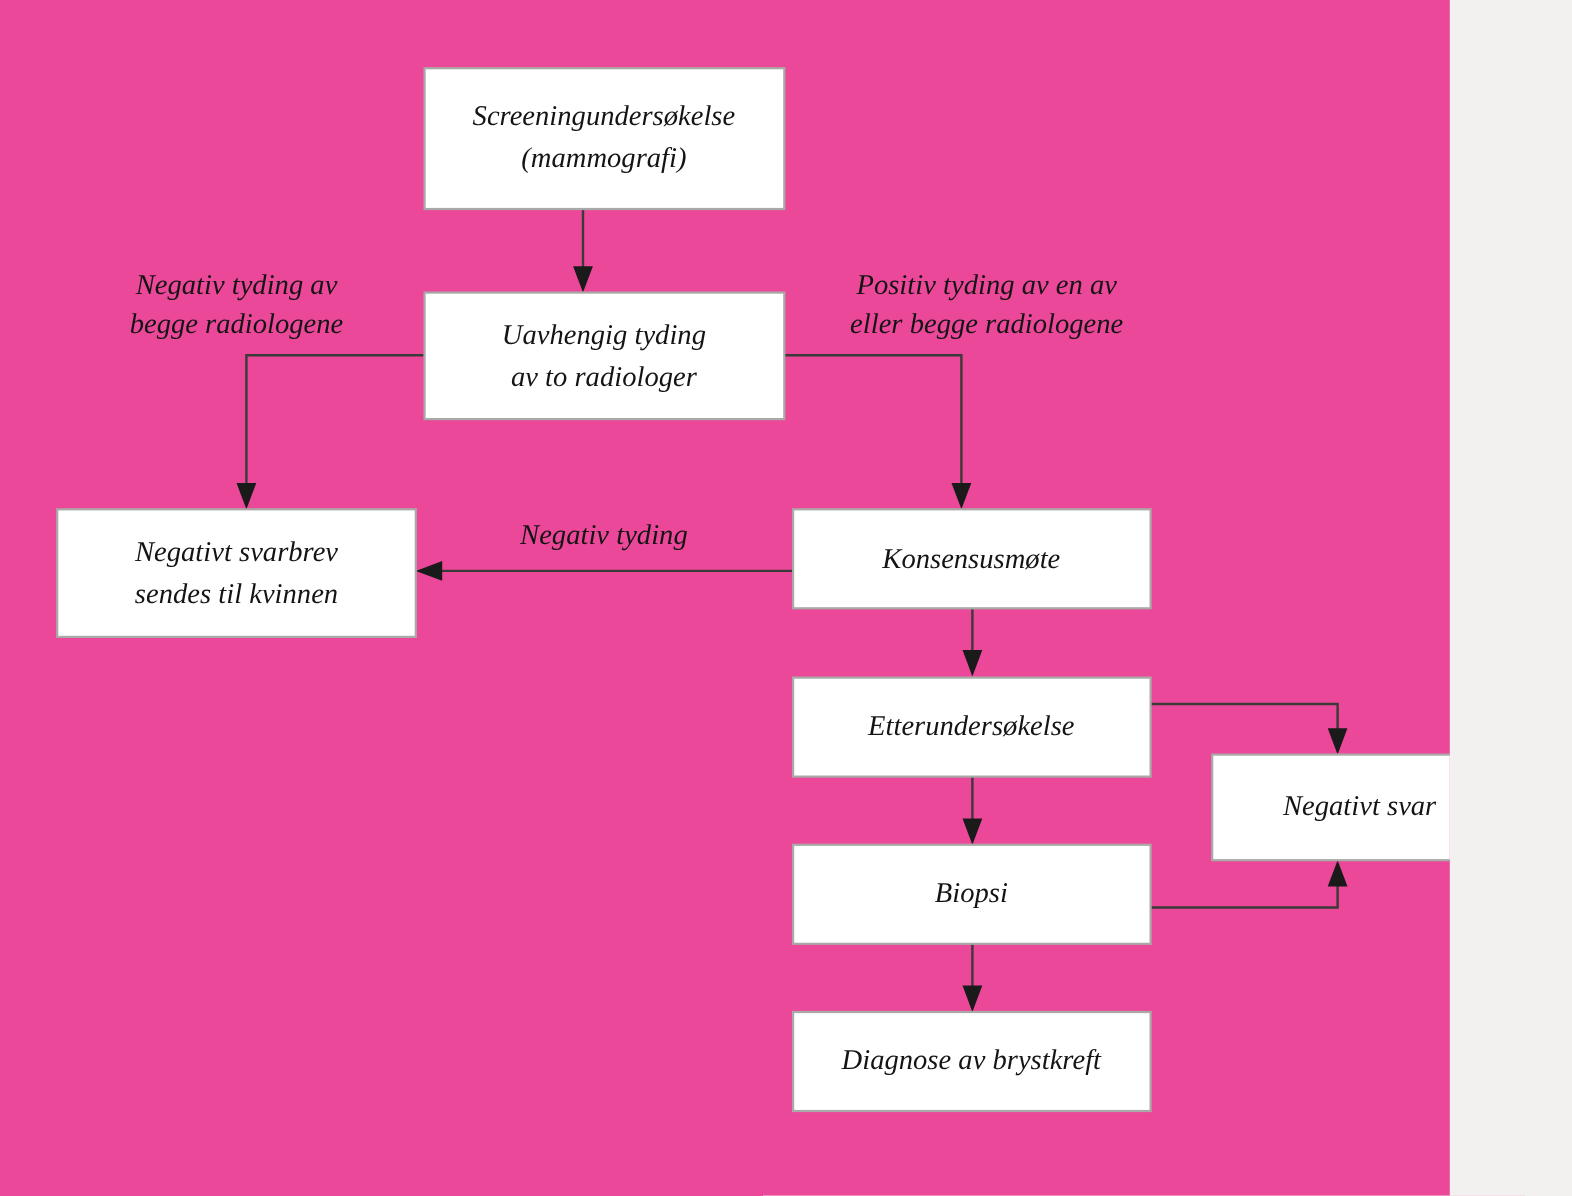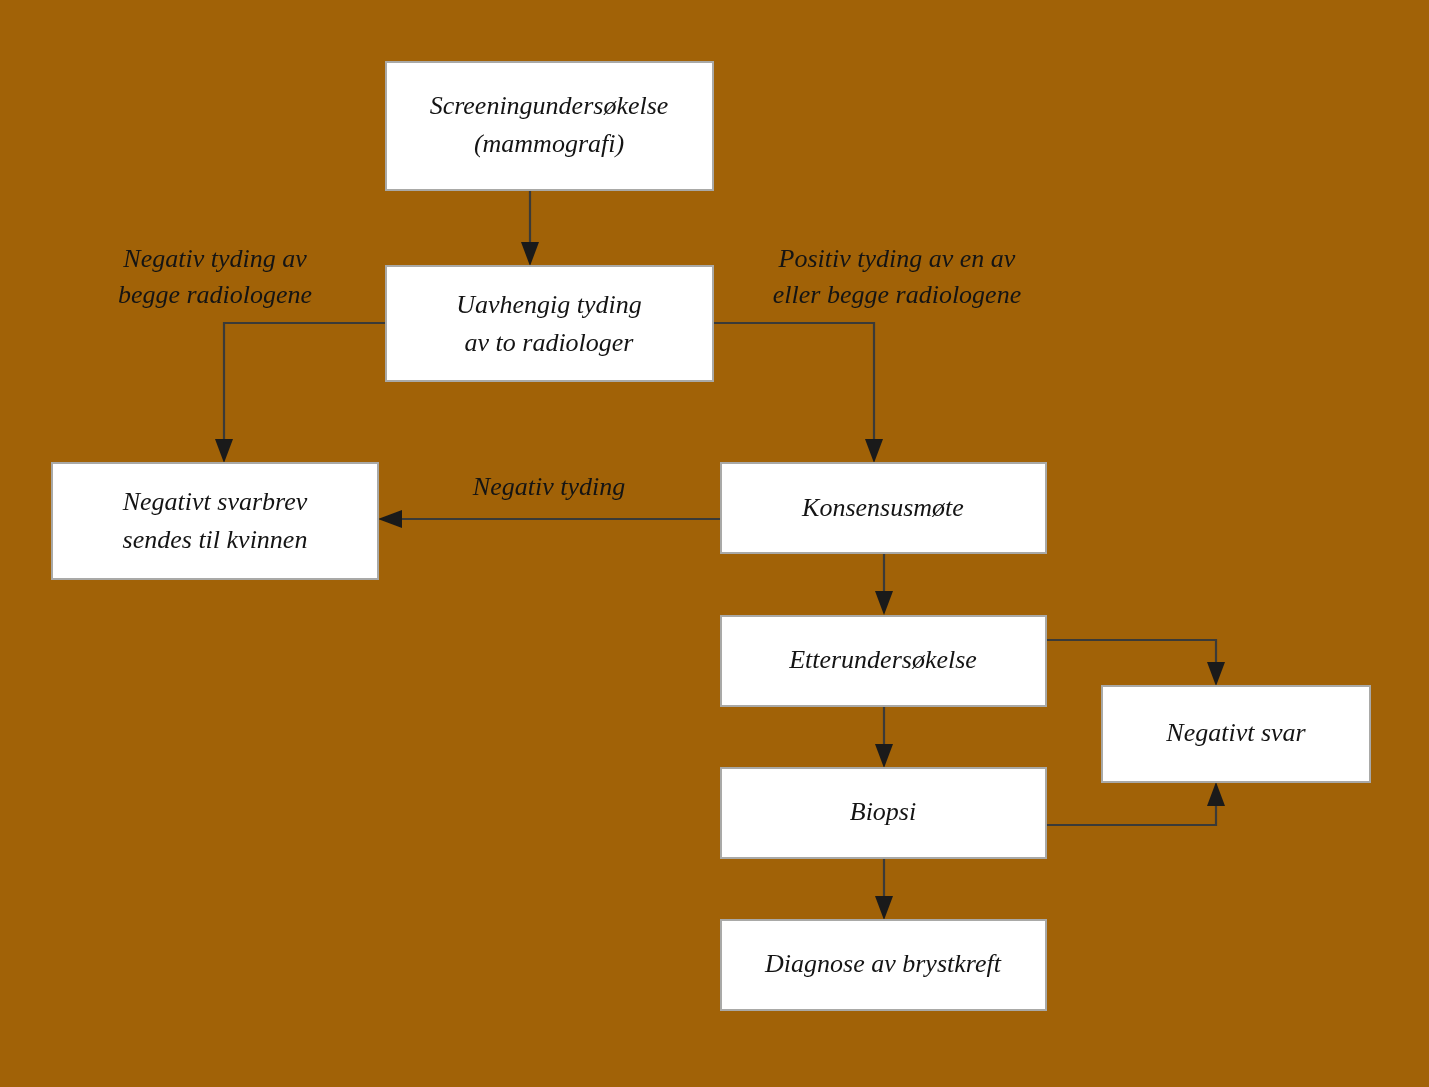--- a/index.html
+++ b/index.html
@@ -2,23 +2,23 @@
 <html><head>
 <meta charset="utf-8">
 <style>
   html, body {
     margin: 0;
     padding: 0;
     background: #F2F1EF;
   }
   #canvas {
     position: relative;
-    width: 1429px;
+    width: 1318px;
     height: 1087px;
-    background: #a16207;
+    background: #ec4899;
     font-family: "Liberation Serif", "DejaVu Serif", serif;
     overflow: hidden;
     text-decoration: underline;
   }
   svg.flow {
     position: absolute;
     inset: 0;
     width: 1429px;
     height: 1087px;
     display: block;

